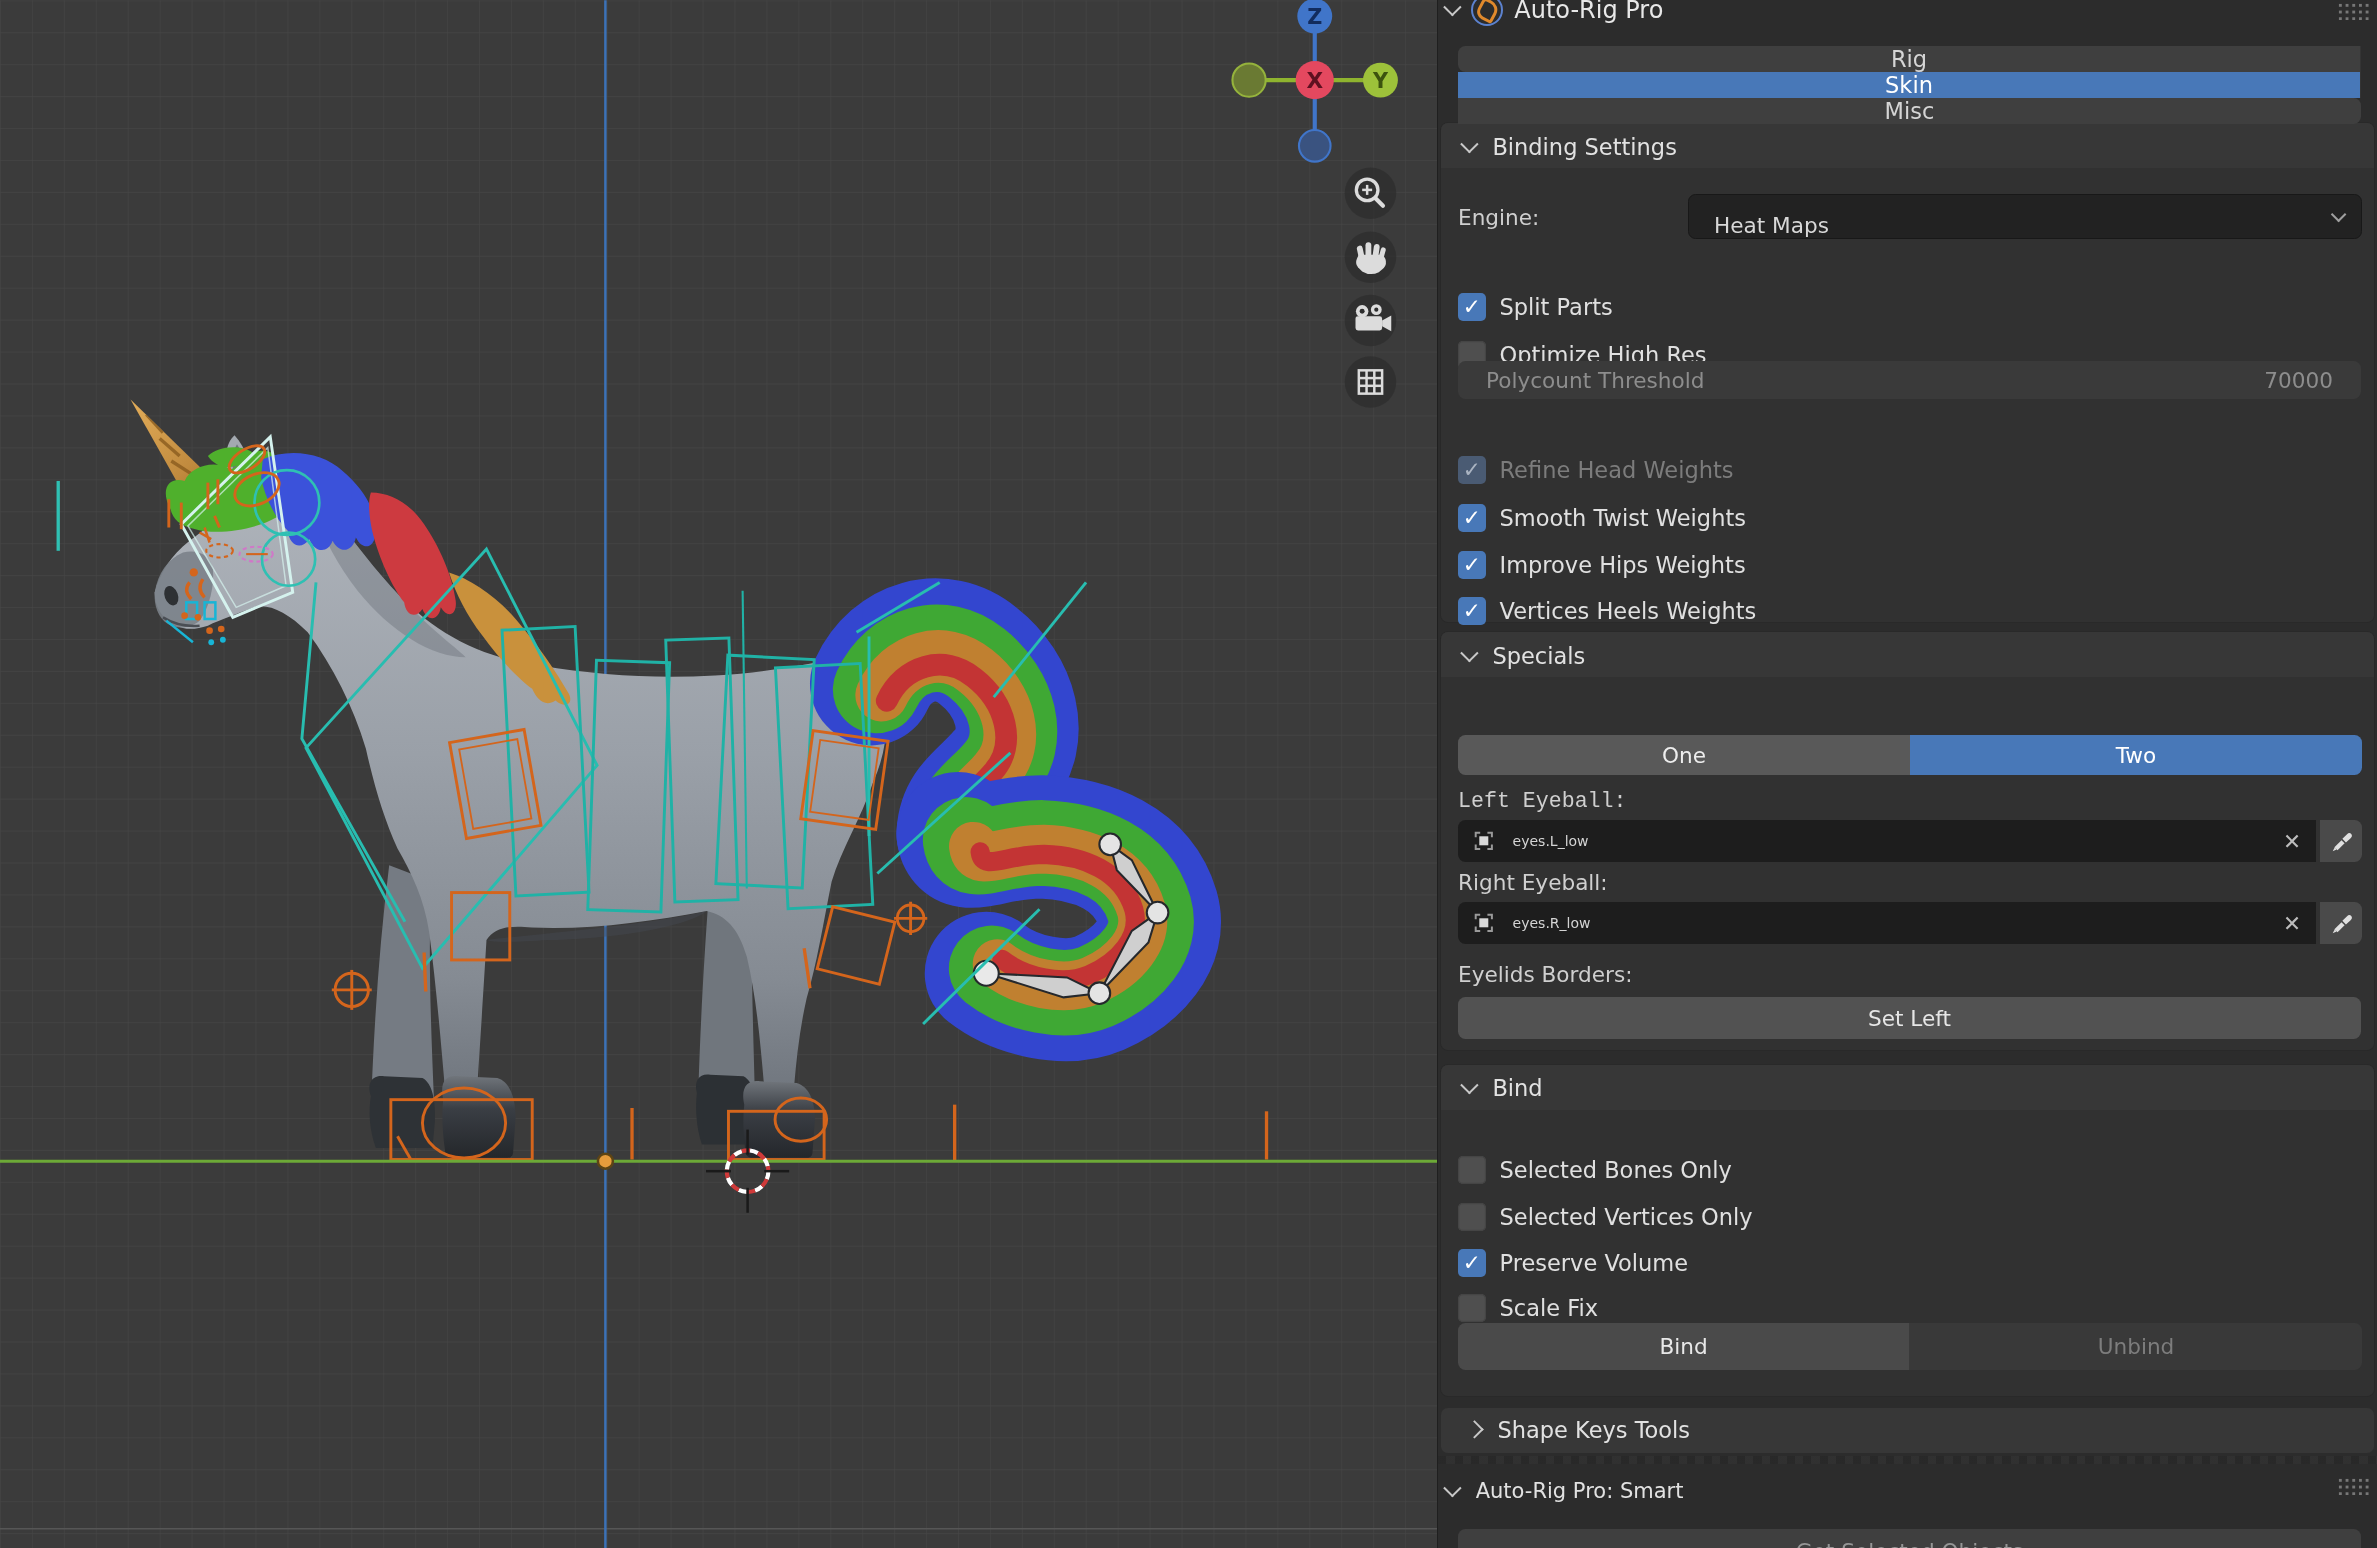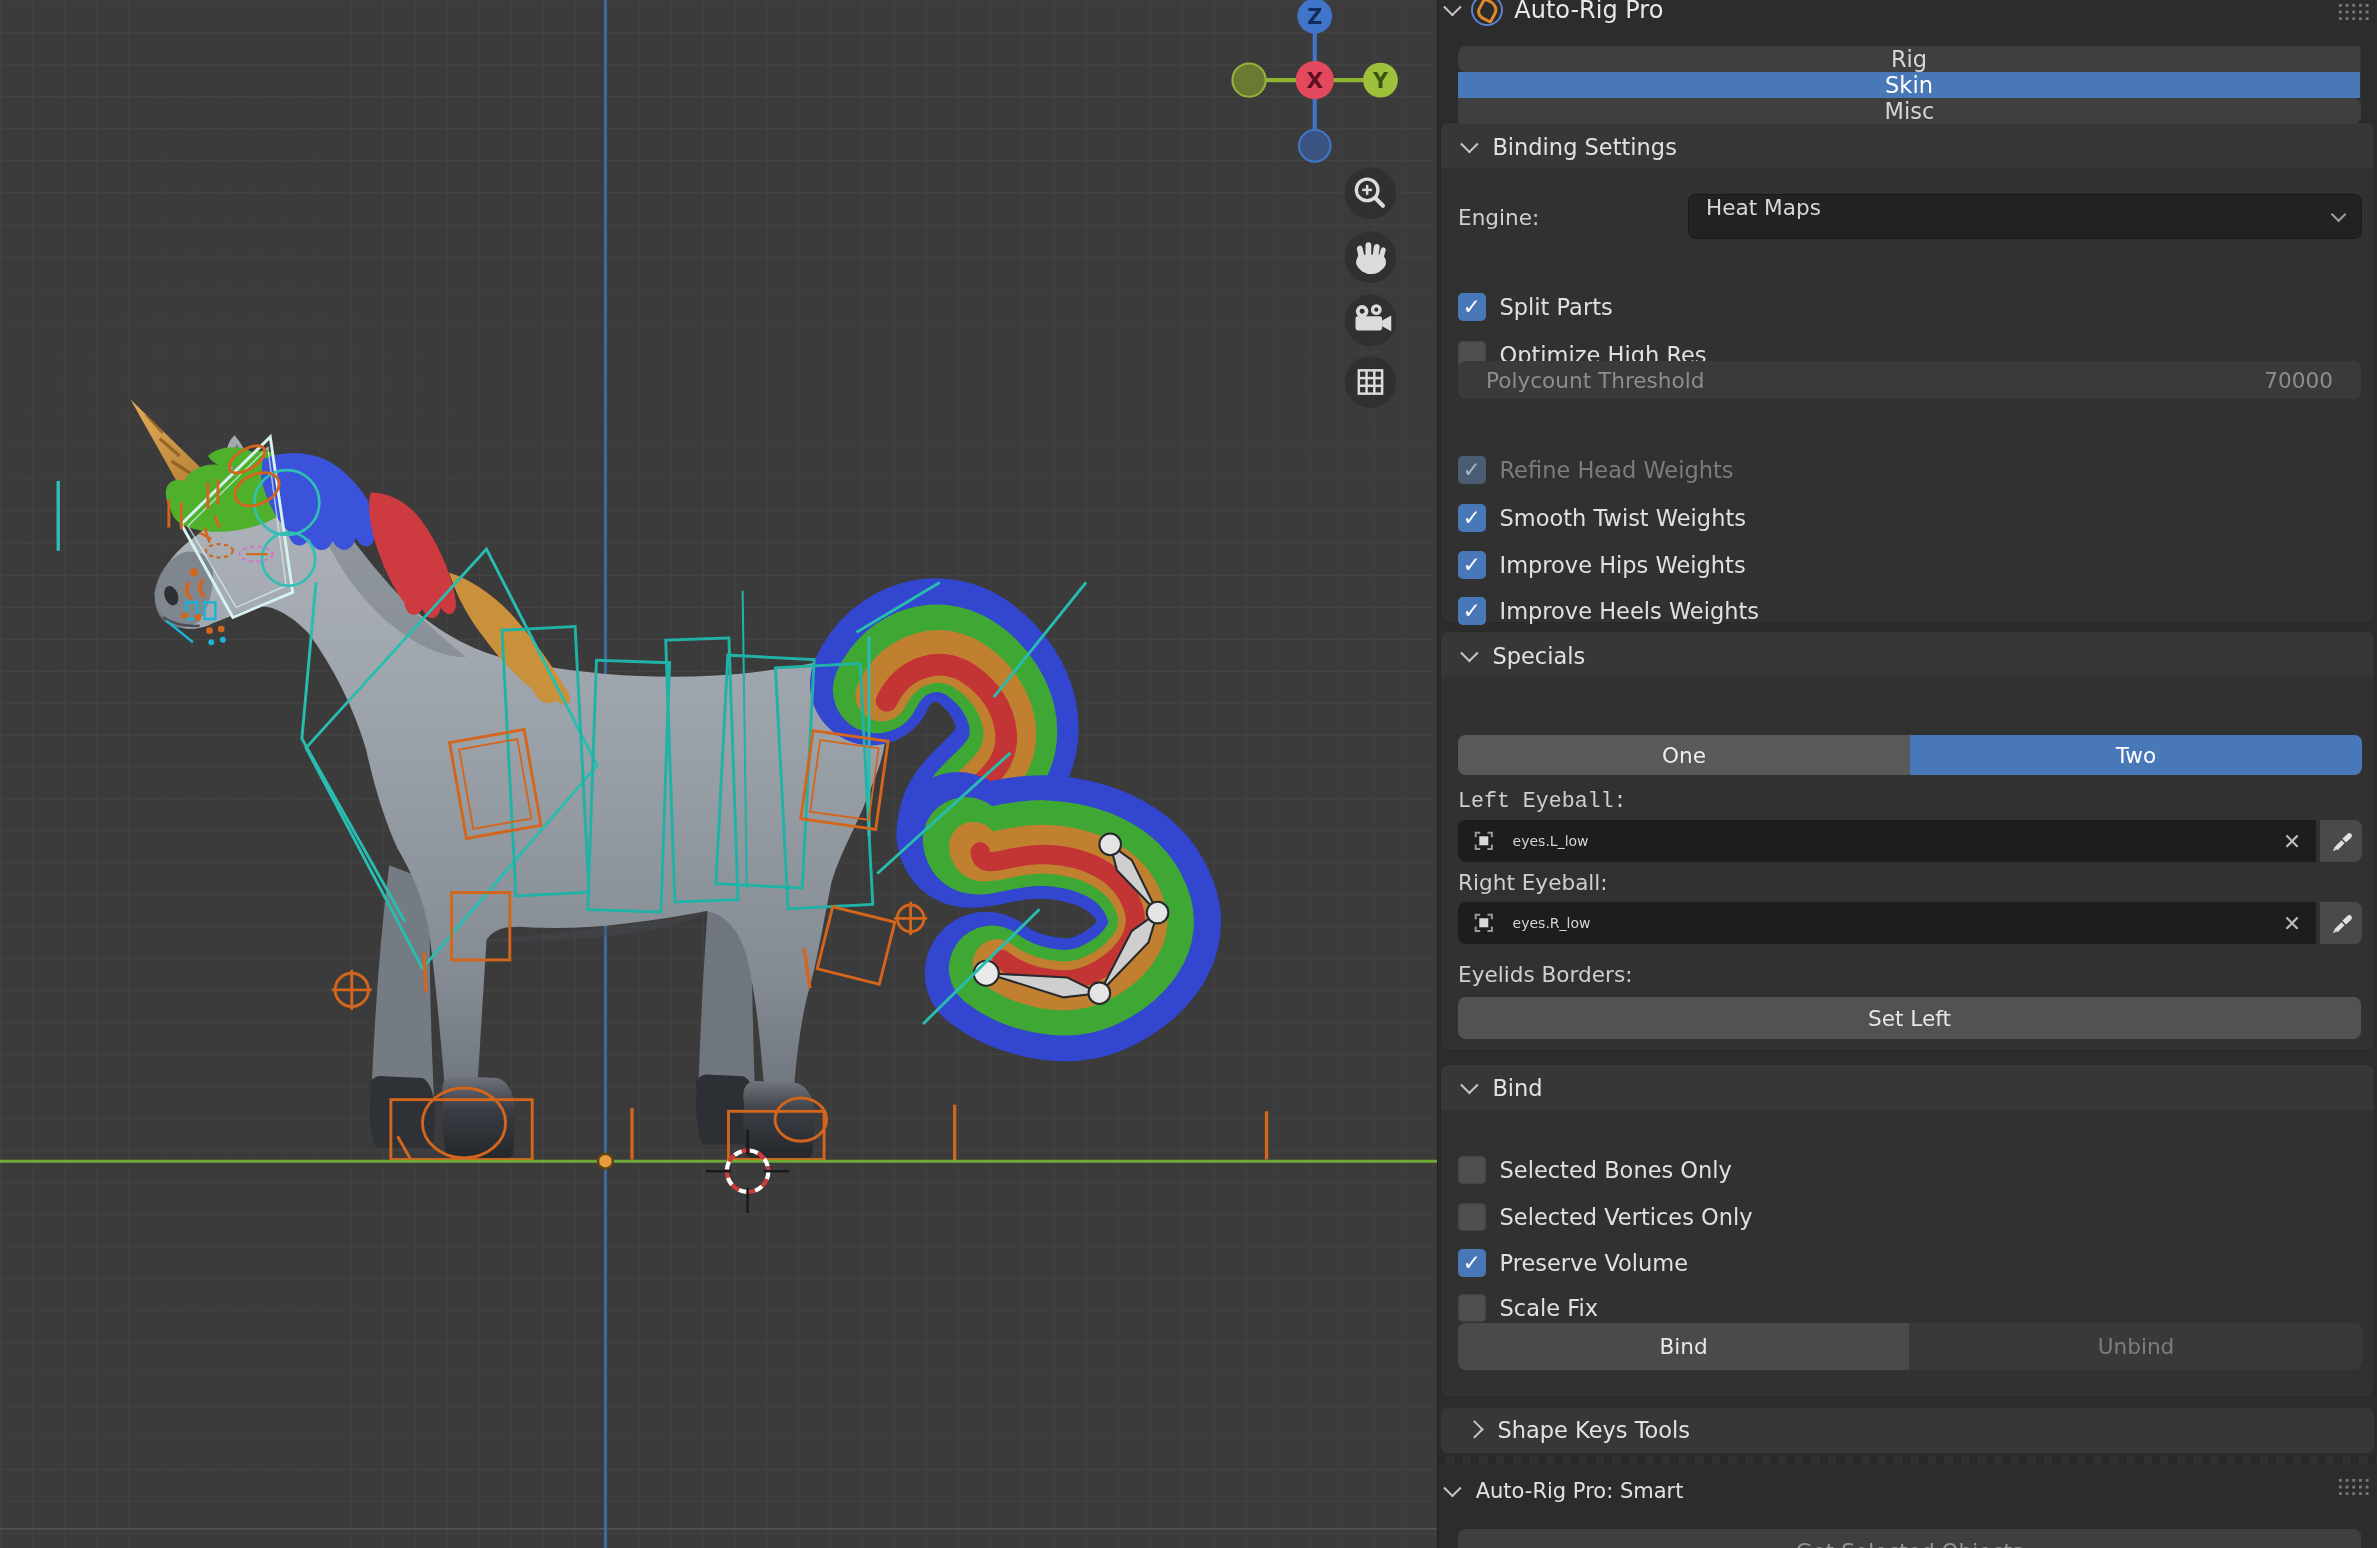--- a/index.html
+++ b/index.html
@@ -31,21 +31,21 @@
 
   .tabs{position:absolute;top:46px;left:20px;width:903px;height:48px;display:flex;flex-direction:column;}
   .tab{flex:1;display:flex;align-items:center;justify-content:center;font-size:22.5px;color:#d5d5d5;
     background:#3f3f3f;border-right:0.8px solid #343434;}
   .tab:first-child{border-radius:7.5px 0 0 7.5px;}
   .tab:last-child{border-radius:0 7.5px 7.5px 0;border-right:none;}
   .tab.active{background:#4878b8;color:#ffffff;}
 
   .flabel{position:absolute;font-size:21.6px;color:#cfcfcf;}
   .dropdown{position:absolute;height:45px;background:#222222;border:0.8px solid #181818;border-radius:7.5px;
-    display:flex;align-items:flex-start;font-size:21.6px;color:#d8d8d8;padding-left:17px;box-sizing:border-box;}
+    display:flex;align-items:flex-end;font-size:21.6px;color:#d8d8d8;padding-left:25px;box-sizing:border-box;}
   .dropdown .dchev{position:absolute;right:16.6px;top:14px;width:9.2px;height:9.2px;
     border-right:2.5px solid #9f9f9f;border-bottom:2.5px solid #9f9f9f;transform:rotate(45deg);}
 
   .row{position:absolute;left:20px;display:flex;align-items:center;gap:14px;height:30px;margin-top:24px;}
   .cb{width:27.5px;height:27.5px;border-radius:5px;background:#4f4f4f;box-shadow:inset 0 0 0 1.2px #454545;
     display:flex;align-items:center;justify-content:center;flex:none;}
   .cb.checked{background:#4878b8;box-shadow:none;}
   .cb.checked::after{content:"✓";color:#fff;font-size:21.6px;font-weight:bold;line-height:1;}
   .row .lbl{font-size:22.5px;color:#e0e0e0;white-space:nowrap;}
   .row.disabled .cb.checked{background:#4a5b73;}
@@ -410,21 +410,21 @@
     <div class="row" style="top:479px;">
       <span class="cb checked"></span>
       <span class="lbl">Smooth Twist Weights</span>
     </div>
     <div class="row" style="top:526px;">
       <span class="cb checked"></span>
       <span class="lbl">Improve Hips Weights</span>
     </div>
     <div class="row" style="top:572px;">
       <span class="cb checked"></span>
-      <span class="lbl">Improve Heels Weights</span>
+      <span class="lbl">Vertices Heels Weights</span>
     </div>
 
     <div class="sect-head" style="left:25px;top:639px;">
       <span class="chev"></span>
       <span>Specials</span>
     </div>
     <div class="flabel" style="left:20px;top:695px;margin-top:48px;">Eyeballs:</div>
     <div class="seg gray" style="left:20px;top:735px;width:452px;">One</div>
     <div class="seg blue" style="left:472px;top:735px;width:452px;">Two</div>
 

